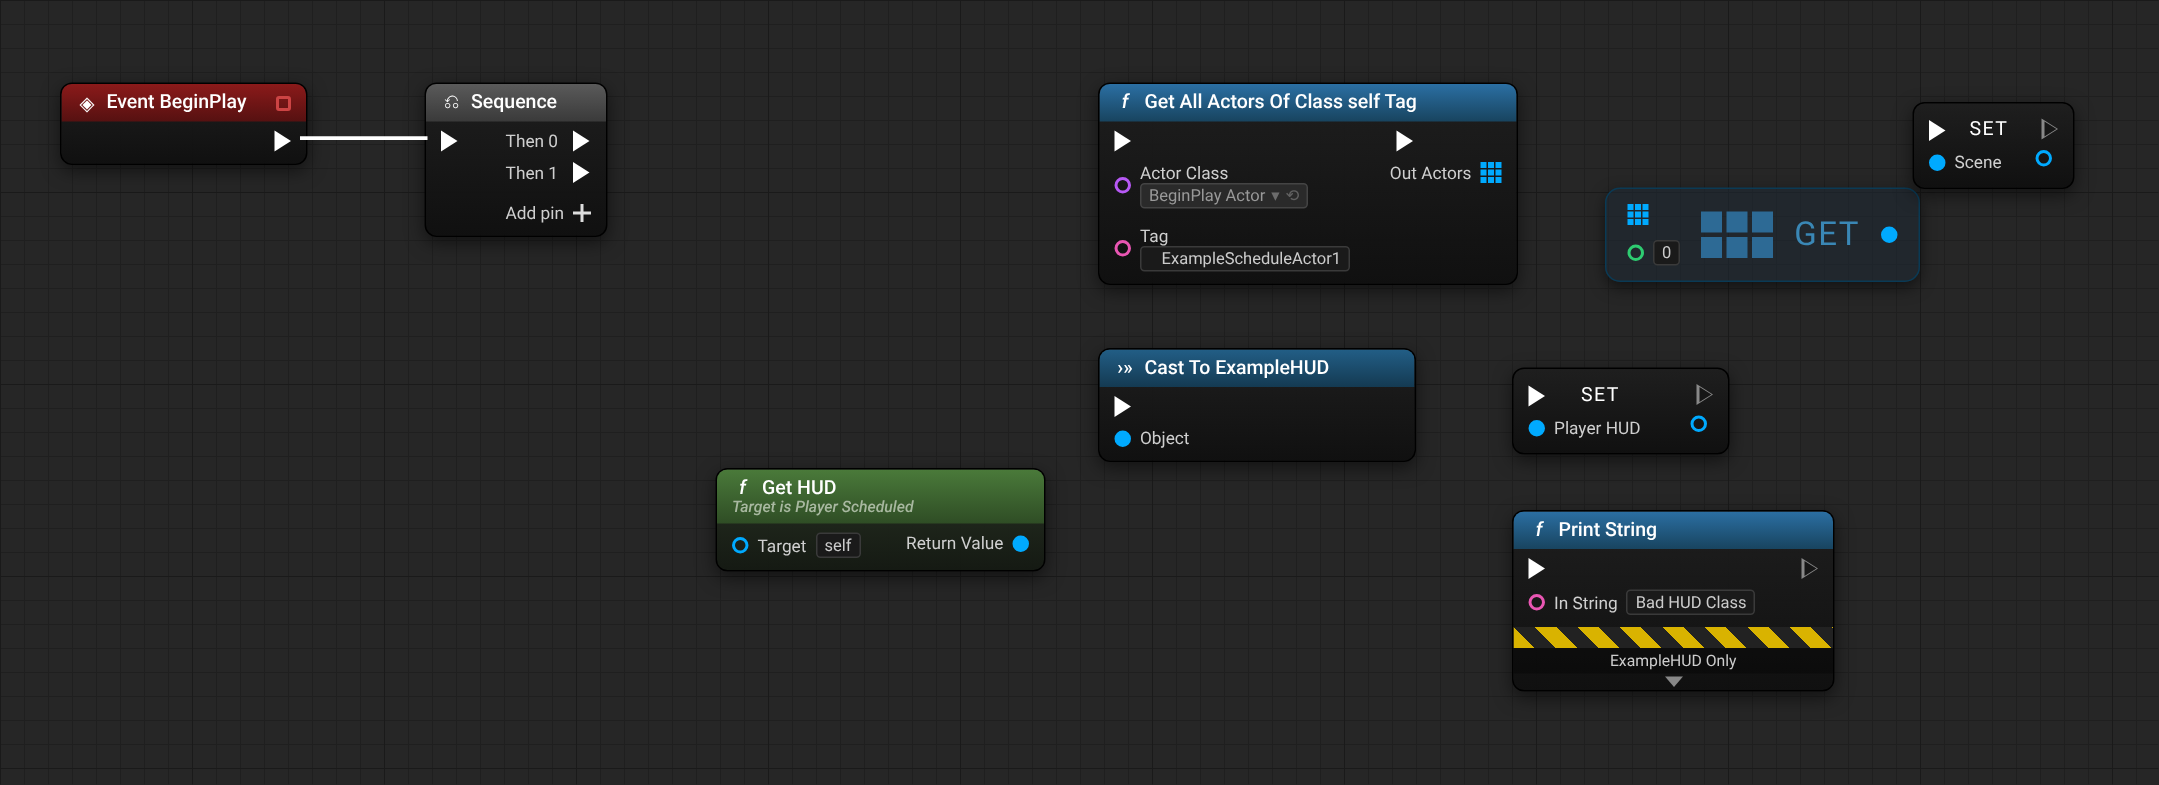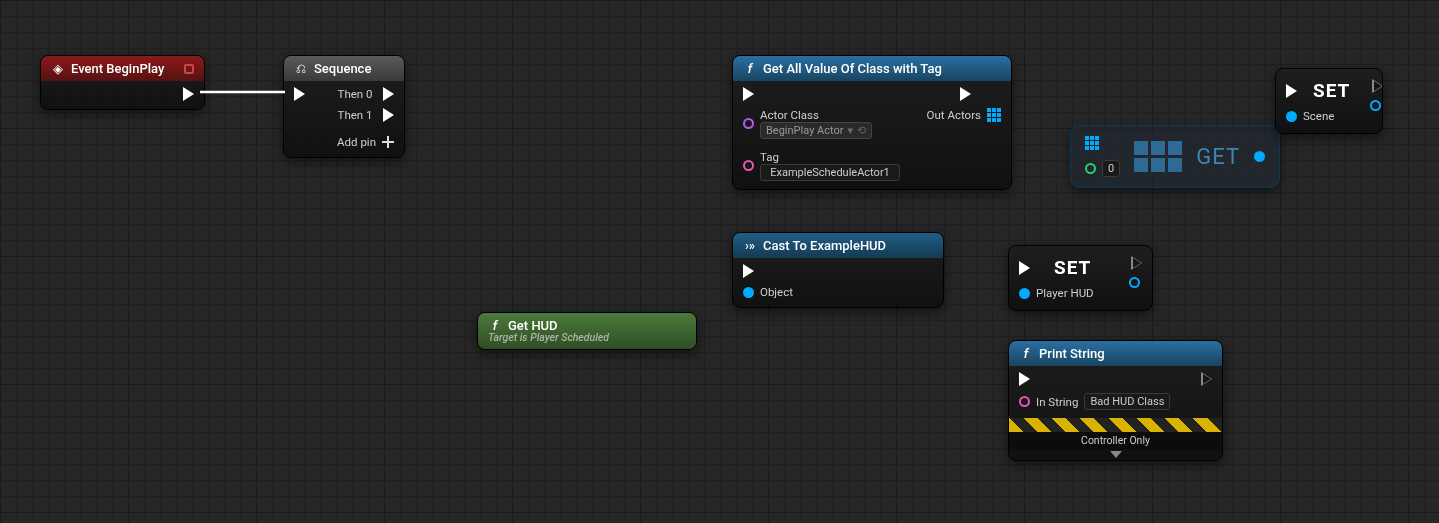--- a/index.html
+++ b/index.html
@@ -8,21 +8,21 @@
 .grid::after{content:"";position:absolute;inset:0;background-image:linear-gradient(#1a1a1a 1px,transparent 1px),linear-gradient(90deg,#1a1a1a 1px,transparent 1px);background-size:128px 128px}
 .node{position:absolute;background:linear-gradient(180deg,rgba(30,30,30,.95),rgba(15,15,15,.95));border:1px solid #000;border-radius:8px;box-shadow:0 4px 12px rgba(0,0,0,.5);color:#d0d0d0;font-size:12px;overflow:hidden}
 .node-header{display:flex;align-items:center;gap:6px;padding:5px 10px;font-weight:500;color:#fff;font-size:13px}
 .hdr-red{background:linear-gradient(180deg,#8b1a1a,#561111)}
 .hdr-grey{background:linear-gradient(180deg,#5a5a5a,#3a3a3a)}
 .hdr-blue{background:linear-gradient(180deg,#2b6fa3,#18445f)}
 .hdr-blue2{background:linear-gradient(180deg,#225e86,#143a52)}
 .hdr-green{background:linear-gradient(180deg,#4a7a3a,#2f4d25)}
 .node-body{padding:6px 10px 8px;display:flex;justify-content:space-between;gap:18px}
 .col{display:flex;flex-direction:column;gap:7px}
-.col.right{align-items:center}
+.col.right{align-items:flex-start}
 .row{display:flex;align-items:center;gap:6px}
 .exec{width:0;height:0;border-top:7px solid transparent;border-bottom:7px solid transparent;border-left:11px solid #fff}
 .exec.out{margin-left:4px}
 .exec.hollow{border-left-color:transparent;position:relative}
 .exec.hollow::before{content:"";position:absolute;left:-11px;top:-7px;width:0;height:0;border-top:7px solid transparent;border-bottom:7px solid transparent;border-left:11px solid #888}
 .exec.hollow::after{content:"";position:absolute;left:-9px;top:-5px;width:0;height:0;border-top:5px solid transparent;border-bottom:5px solid transparent;border-left:8px solid #161616}
 .pin{width:11px;height:11px;border-radius:50%;border:2px solid}
 .pin.blue{border-color:#00aaff;background:#00aaff}
 .pin.blue.hollow{background:transparent}
 .pin.purple{border-color:#b759f5;background:transparent}
@@ -32,21 +32,21 @@
 .label{font-size:11.5px;color:#cfcfcf}
 .hicon{width:14px;height:14px;display:inline-flex;align-items:center;justify-content:center;color:#fff}
 .sub{font-size:10.5px;font-style:italic;color:#a8b8a0;margin-top:-2px}
 .input-box{background:#1a1a1a;border:1px solid #3a3a3a;border-radius:3px;padding:1px 5px;font-size:11px;color:#ccc;min-width:18px;text-align:center}
 .selector{background:#2a2a2a;border:1px solid #444;border-radius:3px;padding:1px 5px;font-size:11px;color:#999;display:flex;align-items:center;gap:4px}
 .addpin{display:flex;align-items:center;gap:6px;margin-top:6px;justify-content:flex-end;color:#ddd;font-size:11px}
 .plus{width:12px;height:12px;position:relative}
 .plus::before,.plus::after{content:"";position:absolute;background:#ddd}
 .plus::before{left:5px;top:0;width:2px;height:12px}
 .plus::after{top:5px;left:0;height:2px;width:12px}
-.setlabel{font-size:19px;font-weight:700;letter-spacing:1px;color:#fff}
+.setlabel{font-size:13px;font-weight:400;letter-spacing:1px;color:#fff}
 .hazard{height:14px;background:repeating-linear-gradient(45deg,#d9b300 0 10px,#222 10px 20px)}
 .devonly{text-align:center;font-size:10.5px;color:#ccc;padding:2px 0;background:rgba(0,0,0,.3)}
 .getnode{position:absolute;background:rgba(30,40,50,.6);border:1px solid #0a3a55;border-radius:10px;padding:10px 14px;display:flex;align-items:center;gap:14px;box-shadow:0 4px 10px rgba(0,0,0,.5)}
 .gettext{font-size:22px;font-weight:400;color:#3a87b5;letter-spacing:1px}
 .squares{display:grid;grid-template-columns:repeat(3,14px);grid-template-rows:repeat(2,14px);gap:3px}
 .squares span{background:#2d6a95}
 svg.wires{position:absolute;inset:0;pointer-events:none;z-index:5}
 .warnicon{width:10px;height:10px;border:2px solid #c44;border-radius:2px}
 .arrowdown{width:0;height:0;border-left:6px solid transparent;border-right:6px solid transparent;border-top:7px solid #888;margin:2px auto}
 .pure-node{background:linear-gradient(180deg,rgba(40,50,35,.95),rgba(20,25,18,.95))}
@@ -120,21 +120,21 @@
         </div>
     </div>
   </div>
 </div>
 
 <div class="node" style="left:732px;top:55px;width:280px">
   <div class="node-header hdr-blue">
     <span class="hicon">
         <i>f</i>
       </span>
-    <span>Get All Value Of Class with Tag</span>
+    <span>Get All Actors Of Class self Tag</span>
   </div>
   <div class="node-body">
     <div class="col">
       <div class="row">
           <span class="exec"></span>
         </div>
       <div class="row">
           <span class="pin purple"></span>
         <div>
           <div class="label">Actor Class</div>
@@ -142,21 +142,21 @@
               <span>BeginPlay Actor</span>
               <span style="opacity:.6">▾</span>
               <span style="opacity:.5">⟲</span>
             </div>
         </div>
       </div>
       <div class="row" style="margin-top:4px">
           <span class="pin magenta"></span>
         <div>
           <div class="label">Tag</div>
-          <div class="input-box" style="text-align:center;min-width:140px">ExampleScheduleActor1</div>
+          <div class="input-box" style="text-align:right;min-width:140px">ExampleScheduleActor1</div>
         </div>
       </div>
     </div>
     <div class="col right">
       <div class="row">
           <span class="exec out"></span>
         </div>
       <div class="row">
           <span class="label">Out Actors</span>
         <div class="grid-pin">
@@ -231,20 +231,35 @@
 <div class="node pure-node" style="left:477px;top:312px;width:220px">
   <div class="node-header hdr-green" style="flex-direction:column;align-items:flex-start;gap:0">
     <div style="display:flex;gap:6px;align-items:center">
         <span class="hicon">
           <i>f</i>
         </span>
         <span>Get HUD</span>
       </div>
     <span class="sub">Target is Player Scheduled</span>
   </div>
+  <div class="node-body">
+    <div class="col">
+      <div class="row">
+          <span class="pin blue hollow"></span>
+          <span class="label">Target</span>
+          <span class="input-box">self</span>
+        </div>
+    </div>
+    <div class="col right">
+      <div class="row">
+          <span class="label">Return Value</span>
+          <span class="pin blue"></span>
+        </div>
+    </div>
+  </div>
 </div>
 
 <div class="node" style="left:732px;top:232px;width:212px">
   <div class="node-header hdr-blue2">
     <span class="hicon">›»</span>
     <span>Cast To ExampleHUD</span>
   </div>
   <div class="node-body">
     <div class="col">
       <div class="row">
@@ -299,15 +314,15 @@
           <span class="input-box" style="min-width:86px;text-align:left">Bad HUD Class</span>
         </div>
     </div>
     <div class="col right">
       <div class="row">
           <span class="exec hollow out"></span>
         </div>
     </div>
   </div>
   <div class="hazard"></div>
-  <div class="devonly">Controller Only</div>
+  <div class="devonly">ExampleHUD Only</div>
   <div class="arrowdown"></div>
 </div>
 
 </body></html>

